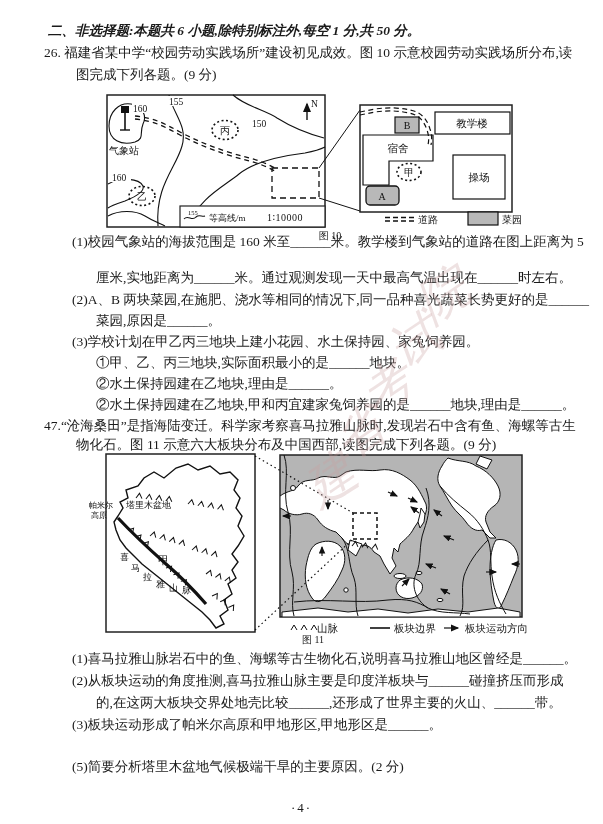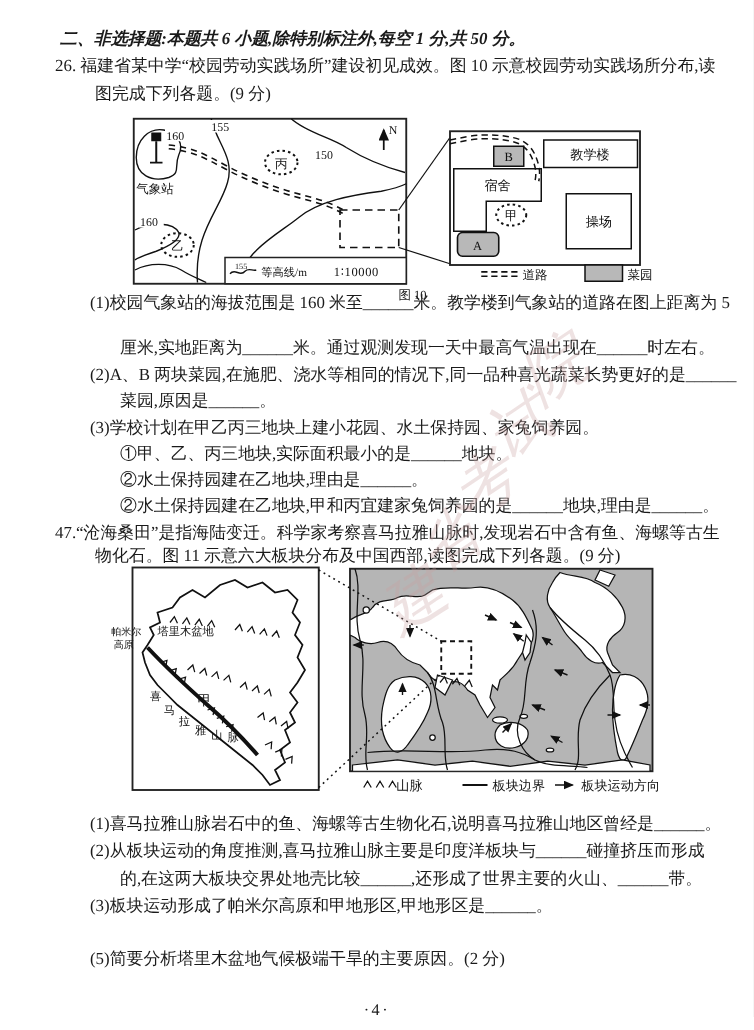--- a/index.html
+++ b/index.html
@@ -234,20 +234,21 @@
     <line x1="167" y1="4" x2="265" y2="61" stroke="#111" stroke-width="1.2" stroke-dasharray="1.5,3"></line>
     <line x1="167" y1="178" x2="265" y2="87" stroke="#111" stroke-width="1.2" stroke-dasharray="1.5,3"></line>
 
     <path transform="translate(203,178)" d="M0,0 l3,-5 l3,5 m4,0 l3,-5 l3,5 m4,0 l3,-5 l3,5" stroke="#111" stroke-width="1" fill="none"></path>
     <text x="229" y="180" font-size="10.5">山脉</text>
     <line x1="282" y1="176" x2="302" y2="176" stroke="#111" stroke-width="1.6"></line>
     <text x="306" y="180" font-size="10.5">板块边界</text>
     <line x1="356" y1="176" x2="370" y2="176" stroke="#111" stroke-width="1.2" marker-end="url(#ah2)"></line>
     <text x="377" y="180" font-size="10.5">板块运动方向</text>
   </svg>
+  <div class="cap" style="left:88px;top:633px;width:450px;">图 11</div>
 
   <div class="t" style="left:72px;top:650px;">(1)喜马拉雅山脉岩石中的鱼、海螺等古生物化石,说明喜马拉雅山地区曾经是______。</div>
   <div class="t" style="left:72px;top:672px;">(2)从板块运动的角度推测,喜马拉雅山脉主要是印度洋板块与______碰撞挤压而形成</div>
   <div class="t" style="left:96px;top:694px;">的,在这两大板块交界处地壳比较______,还形成了世界主要的火山、______带。</div>
   <div class="t" style="left:72px;top:716px;">(3)板块运动形成了帕米尔高原和甲地形区,甲地形区是______。</div>
   <div class="t" style="left:72px;top:758px;">(5)简要分析塔里木盆地气候极端干旱的主要原因。(2 分)</div>
 
   <div class="pagenum" style="top:800px;">·4·</div>
 </div>
 

